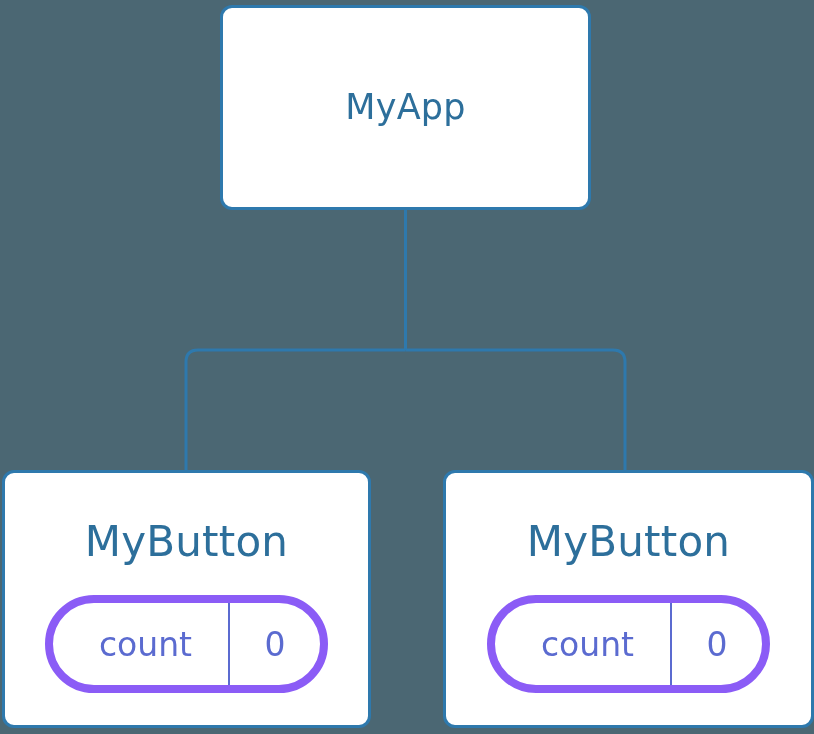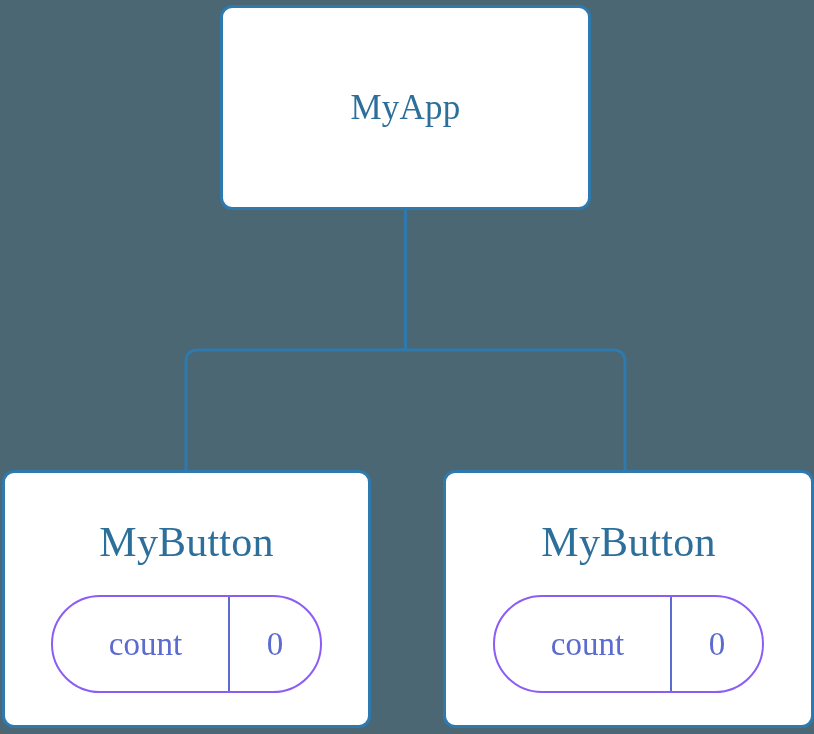--- a/index.html
+++ b/index.html
@@ -38,21 +38,20 @@
     position: absolute;
     z-index: 2;
     box-sizing: border-box;
     background: #ffffff;
     border: 3px solid #2e79ad;
     border-radius: 12px;
     display: flex;
     flex-direction: column;
     align-items: center;
     justify-content: flex-start;
-    font-family: Liberation Serif, serif;
   }
 
   .node-title {
     color: #2d6f9b;
     font-size: 42px;
     font-weight: 400;
     letter-spacing: 0.2px;
     line-height: 1;
     white-space: nowrap;
   }
@@ -83,21 +82,21 @@
     width: 371px;
     height: 258px;
     padding-top: 48px;
   }
 
   
   .state-pill {
     margin-top: 32px;
     height: 98px;
     box-sizing: border-box;
-    border: 2px solid #8b5cf6;
+    border: 8px solid #8b5cf6;
     border-radius: 49px;
     display: flex;
     align-items: stretch;
     background: transparent;
   }
   .pill-key,
   .pill-value {
     display: flex;
     align-items: center;
     justify-content: center;

